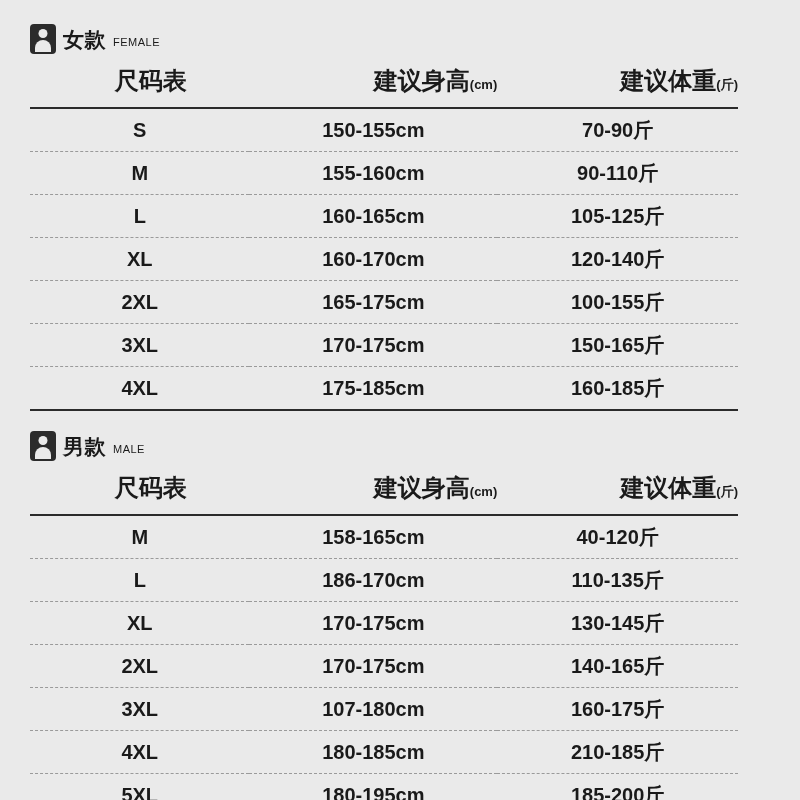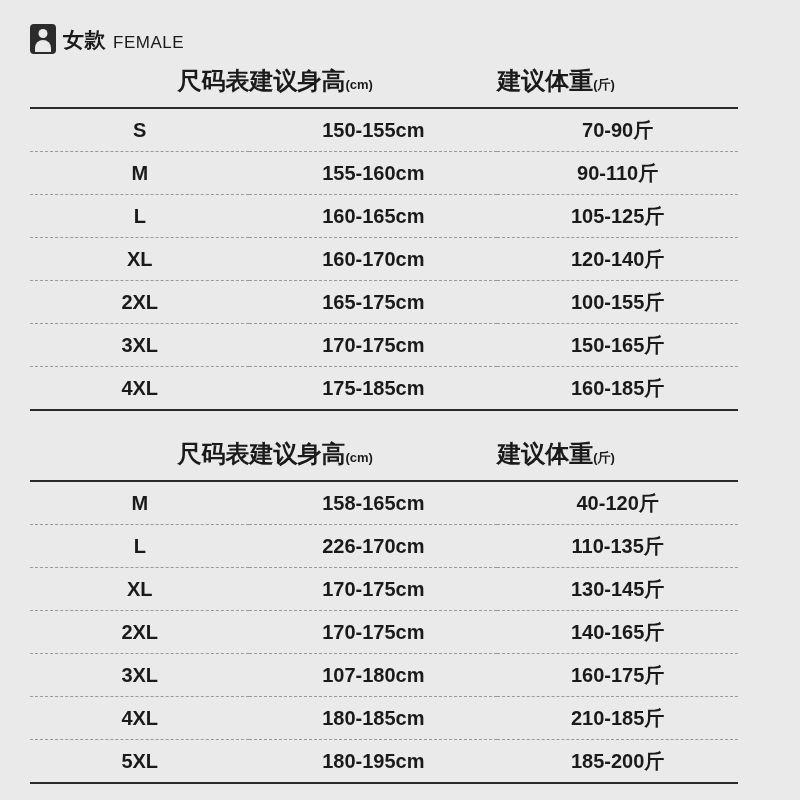--- a/index.html
+++ b/index.html
@@ -59,48 +59,48 @@
     background: #eaeaea;
     transform: translateX(-50%);
   }
   .sec-title-cn {
     font-size: 21px;
     font-weight: bold;
     letter-spacing: 0.5px;
     line-height: 1;
   }
   .sec-title-en {
-    font-size: 17px;
+    font-size: 11px;
     font-weight: normal;
     letter-spacing: 0.5px;
     line-height: 1;
     padding-top: 6px;
   }
 
   
   table.size-table {
     width: 100%;
     border-collapse: collapse;
     table-layout: fixed;
     margin-top: 4px;
   }
   table.size-table col.c1 { width: 31%; }
   table.size-table col.c2 { width: 35%; }
   table.size-table col.c3 { width: 34%; }
 
   table.size-table th {
-    text-align: left;
+    text-align: right;
     font-size: 24px;
     font-weight: bold;
     padding: 5px 0 10px 0;
     border-bottom: 2px solid #2b2b2b;
     white-space: nowrap;
   }
   table.size-table th.left-head {
-    text-align: right;
+    text-align: center;
     padding-left: 22px;
   }
   th .unit {
     font-size: 13px;
     font-weight: bold;
     letter-spacing: 0;
   }
   table.size-table td {
     text-align: center;
     font-size: 20px;
@@ -178,20 +178,25 @@
           <td>175-185cm</td>
           <td>160-185斤</td>
         </tr>
       </tbody>
     </table>
   </div>
 
   <div class="spacer-between"></div>
 
   <div class="section">
+    <div class="section-head">
+      <span class="avatar-icon"></span>
+      <span class="sec-title-cn">男款</span>
+      <span class="sec-title-en">MALE</span>
+    </div>
 
     <table class="size-table">
       <colgroup>
           <col class="c1">
           <col class="c2">
           <col class="c3">
         </colgroup>
       <thead>
         <tr>
           <th class="left-head">尺码表</th>
@@ -200,21 +205,21 @@
         </tr>
       </thead>
       <tbody>
         <tr>
           <td>M</td>
           <td>158-165cm</td>
           <td>40-120斤</td>
         </tr>
         <tr>
           <td>L</td>
-          <td>226-170cm</td>
+          <td>186-170cm</td>
           <td>110-135斤</td>
         </tr>
         <tr>
           <td>XL</td>
           <td>170-175cm</td>
           <td>130-145斤</td>
         </tr>
         <tr>
           <td>2XL</td>
           <td>170-175cm</td>

